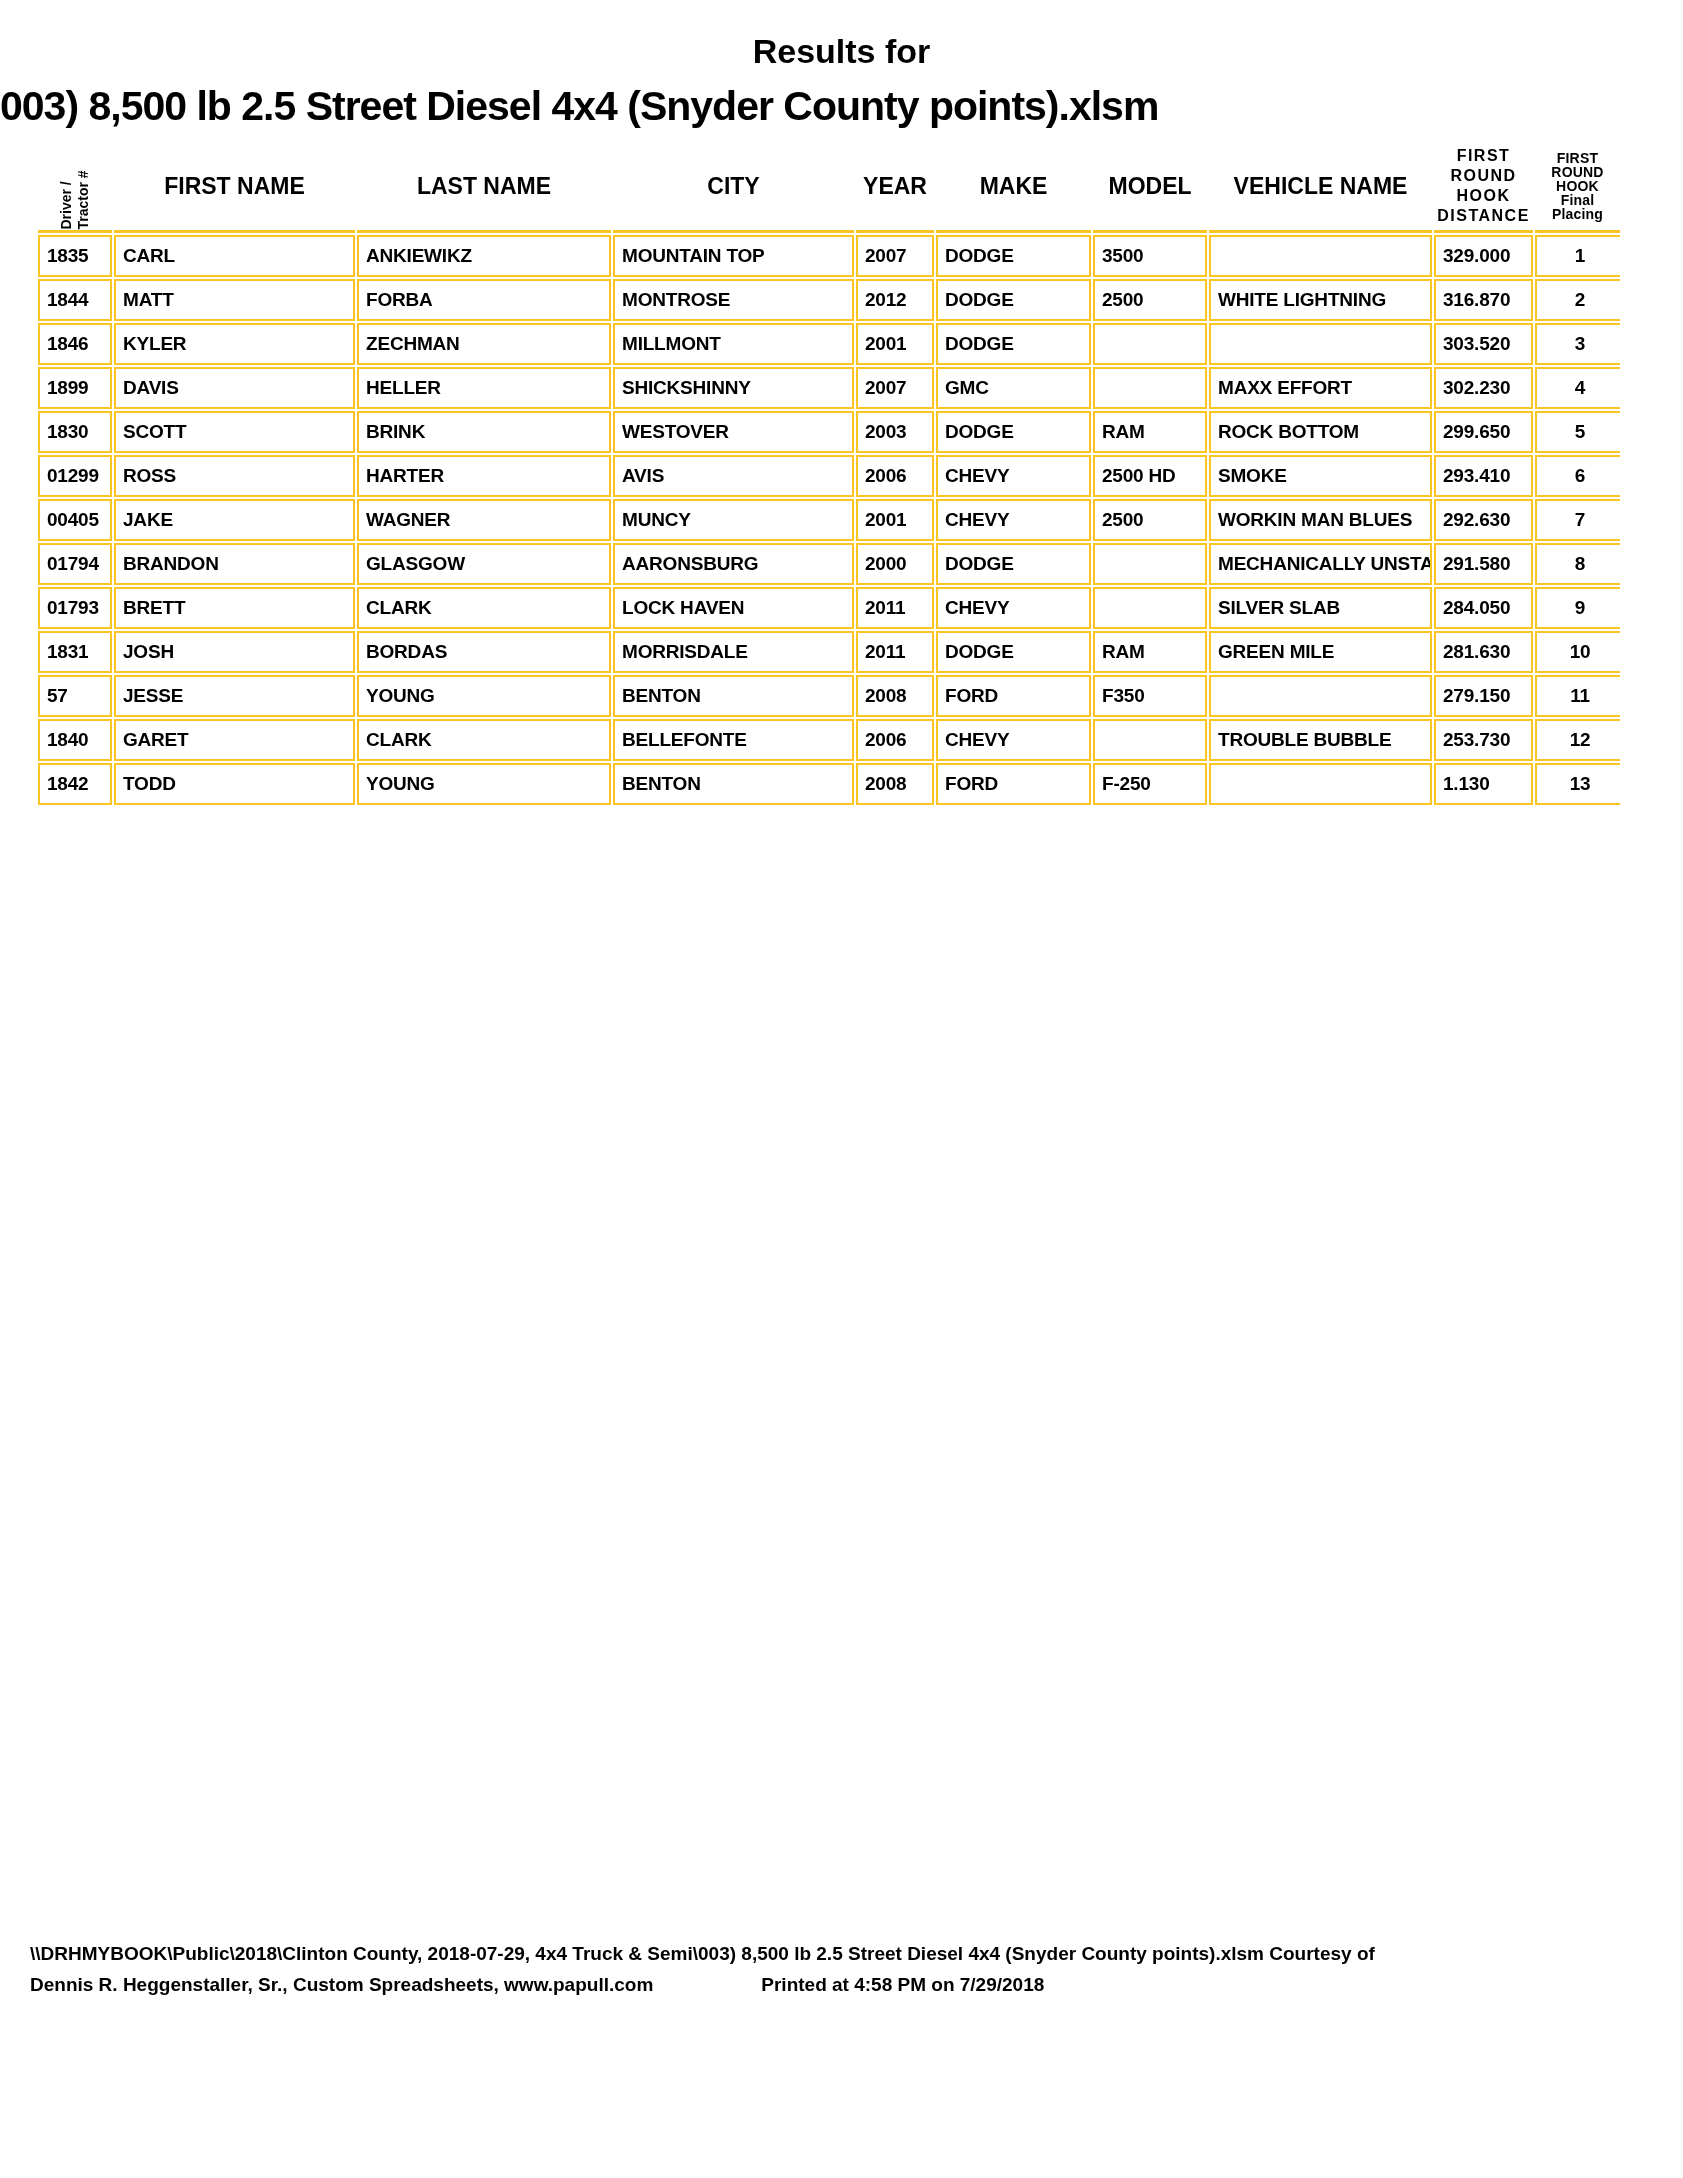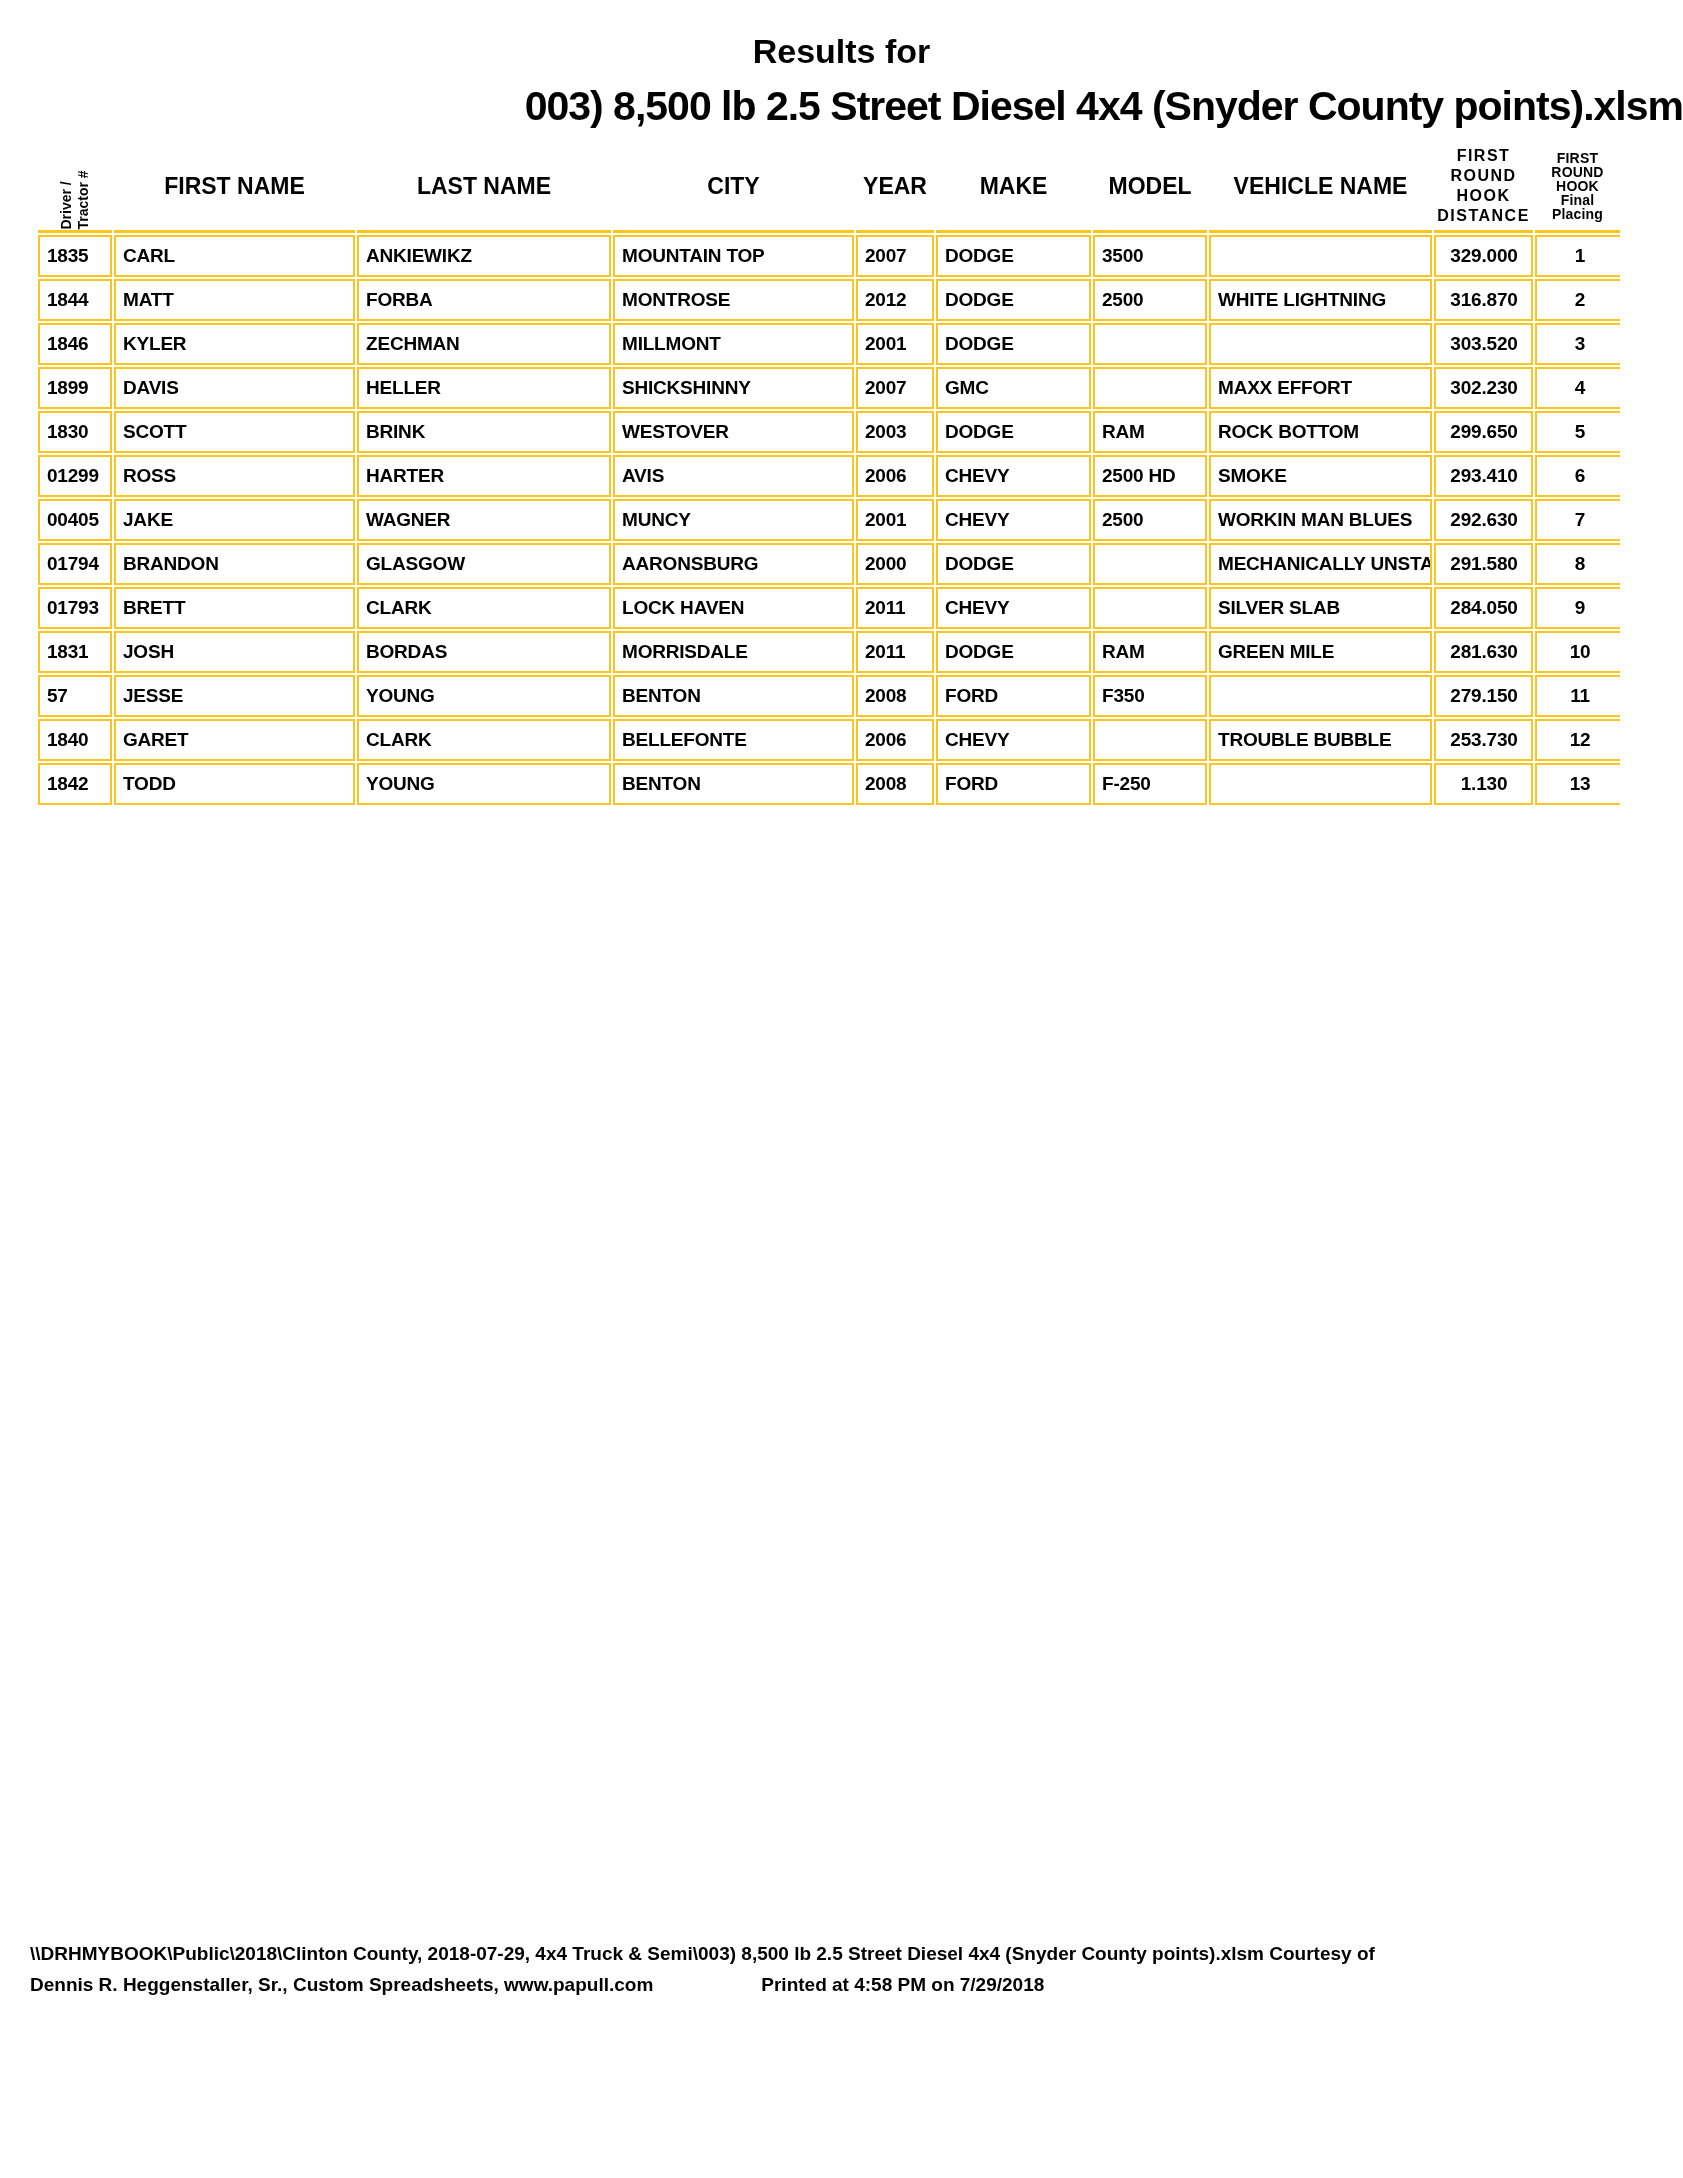--- a/index.html
+++ b/index.html
@@ -13,21 +13,21 @@
   }
   .title1 {
     padding-top:32px;
     text-align:center;
     font-weight:bold;
     font-size:34px;
     letter-spacing:0px;
   }
   .title2 {
     margin-top:12px;
-    text-align:right;
+    text-align:left;
     font-weight:bold;
     font-size:41px;
     letter-spacing:-1px;
     white-space:nowrap;
   }
   table.results {
     border-collapse:separate;
     border-spacing:2px;
     table-layout:fixed;
     width:1586px;
@@ -71,21 +71,21 @@
     border:2px solid var(--grid,#FBC423);
     height:42px;
     vertical-align:middle;
     font-weight:bold;
     font-size:19px;
     letter-spacing:-0.2px;
     padding:0 4px 0 7px;
     white-space:nowrap;
     overflow:hidden;
   }
-  tbody td.c-hook_distance { text-align:center; padding-right:6px; }
+  tbody td.c-hook_distance { text-align:left; padding-right:6px; }
   tbody td.c-placing { text-align:center; border-right:none; }
   .footer {
     position:absolute;
     left:30px;
     top:1938px;
     width:1634px;
     font-weight:bold;
     font-size:19px;
     line-height:31px;
   }

